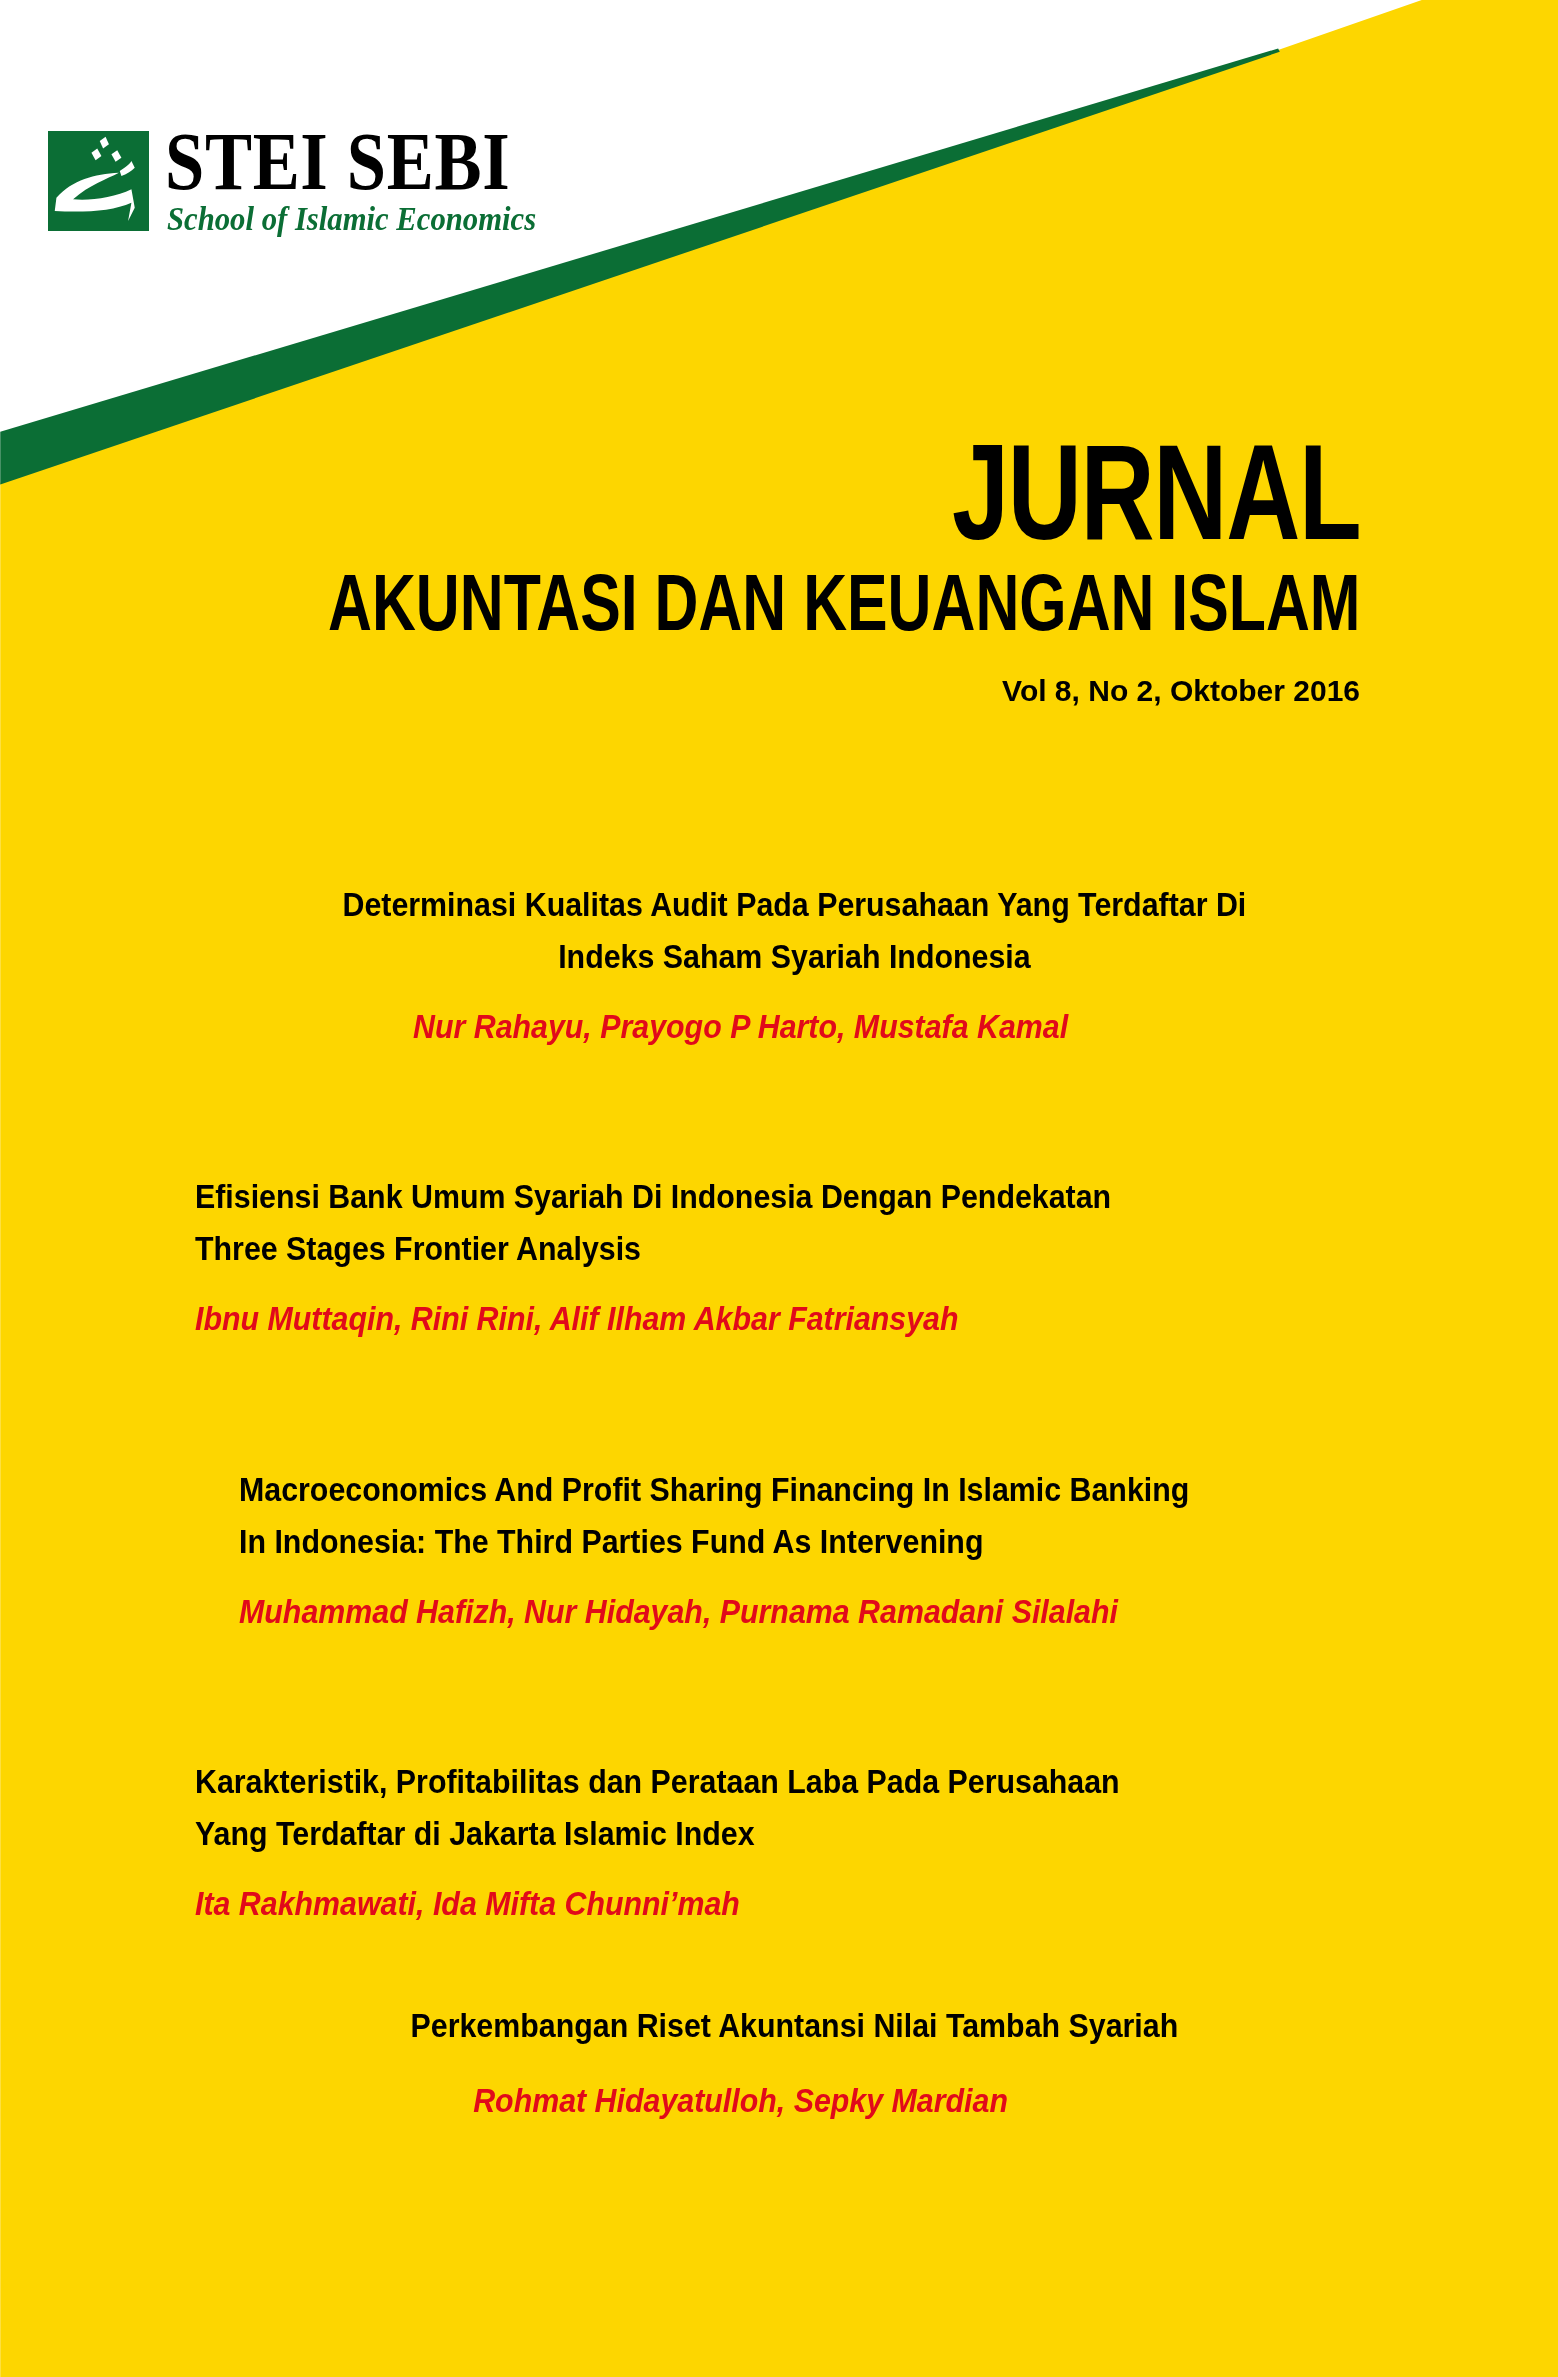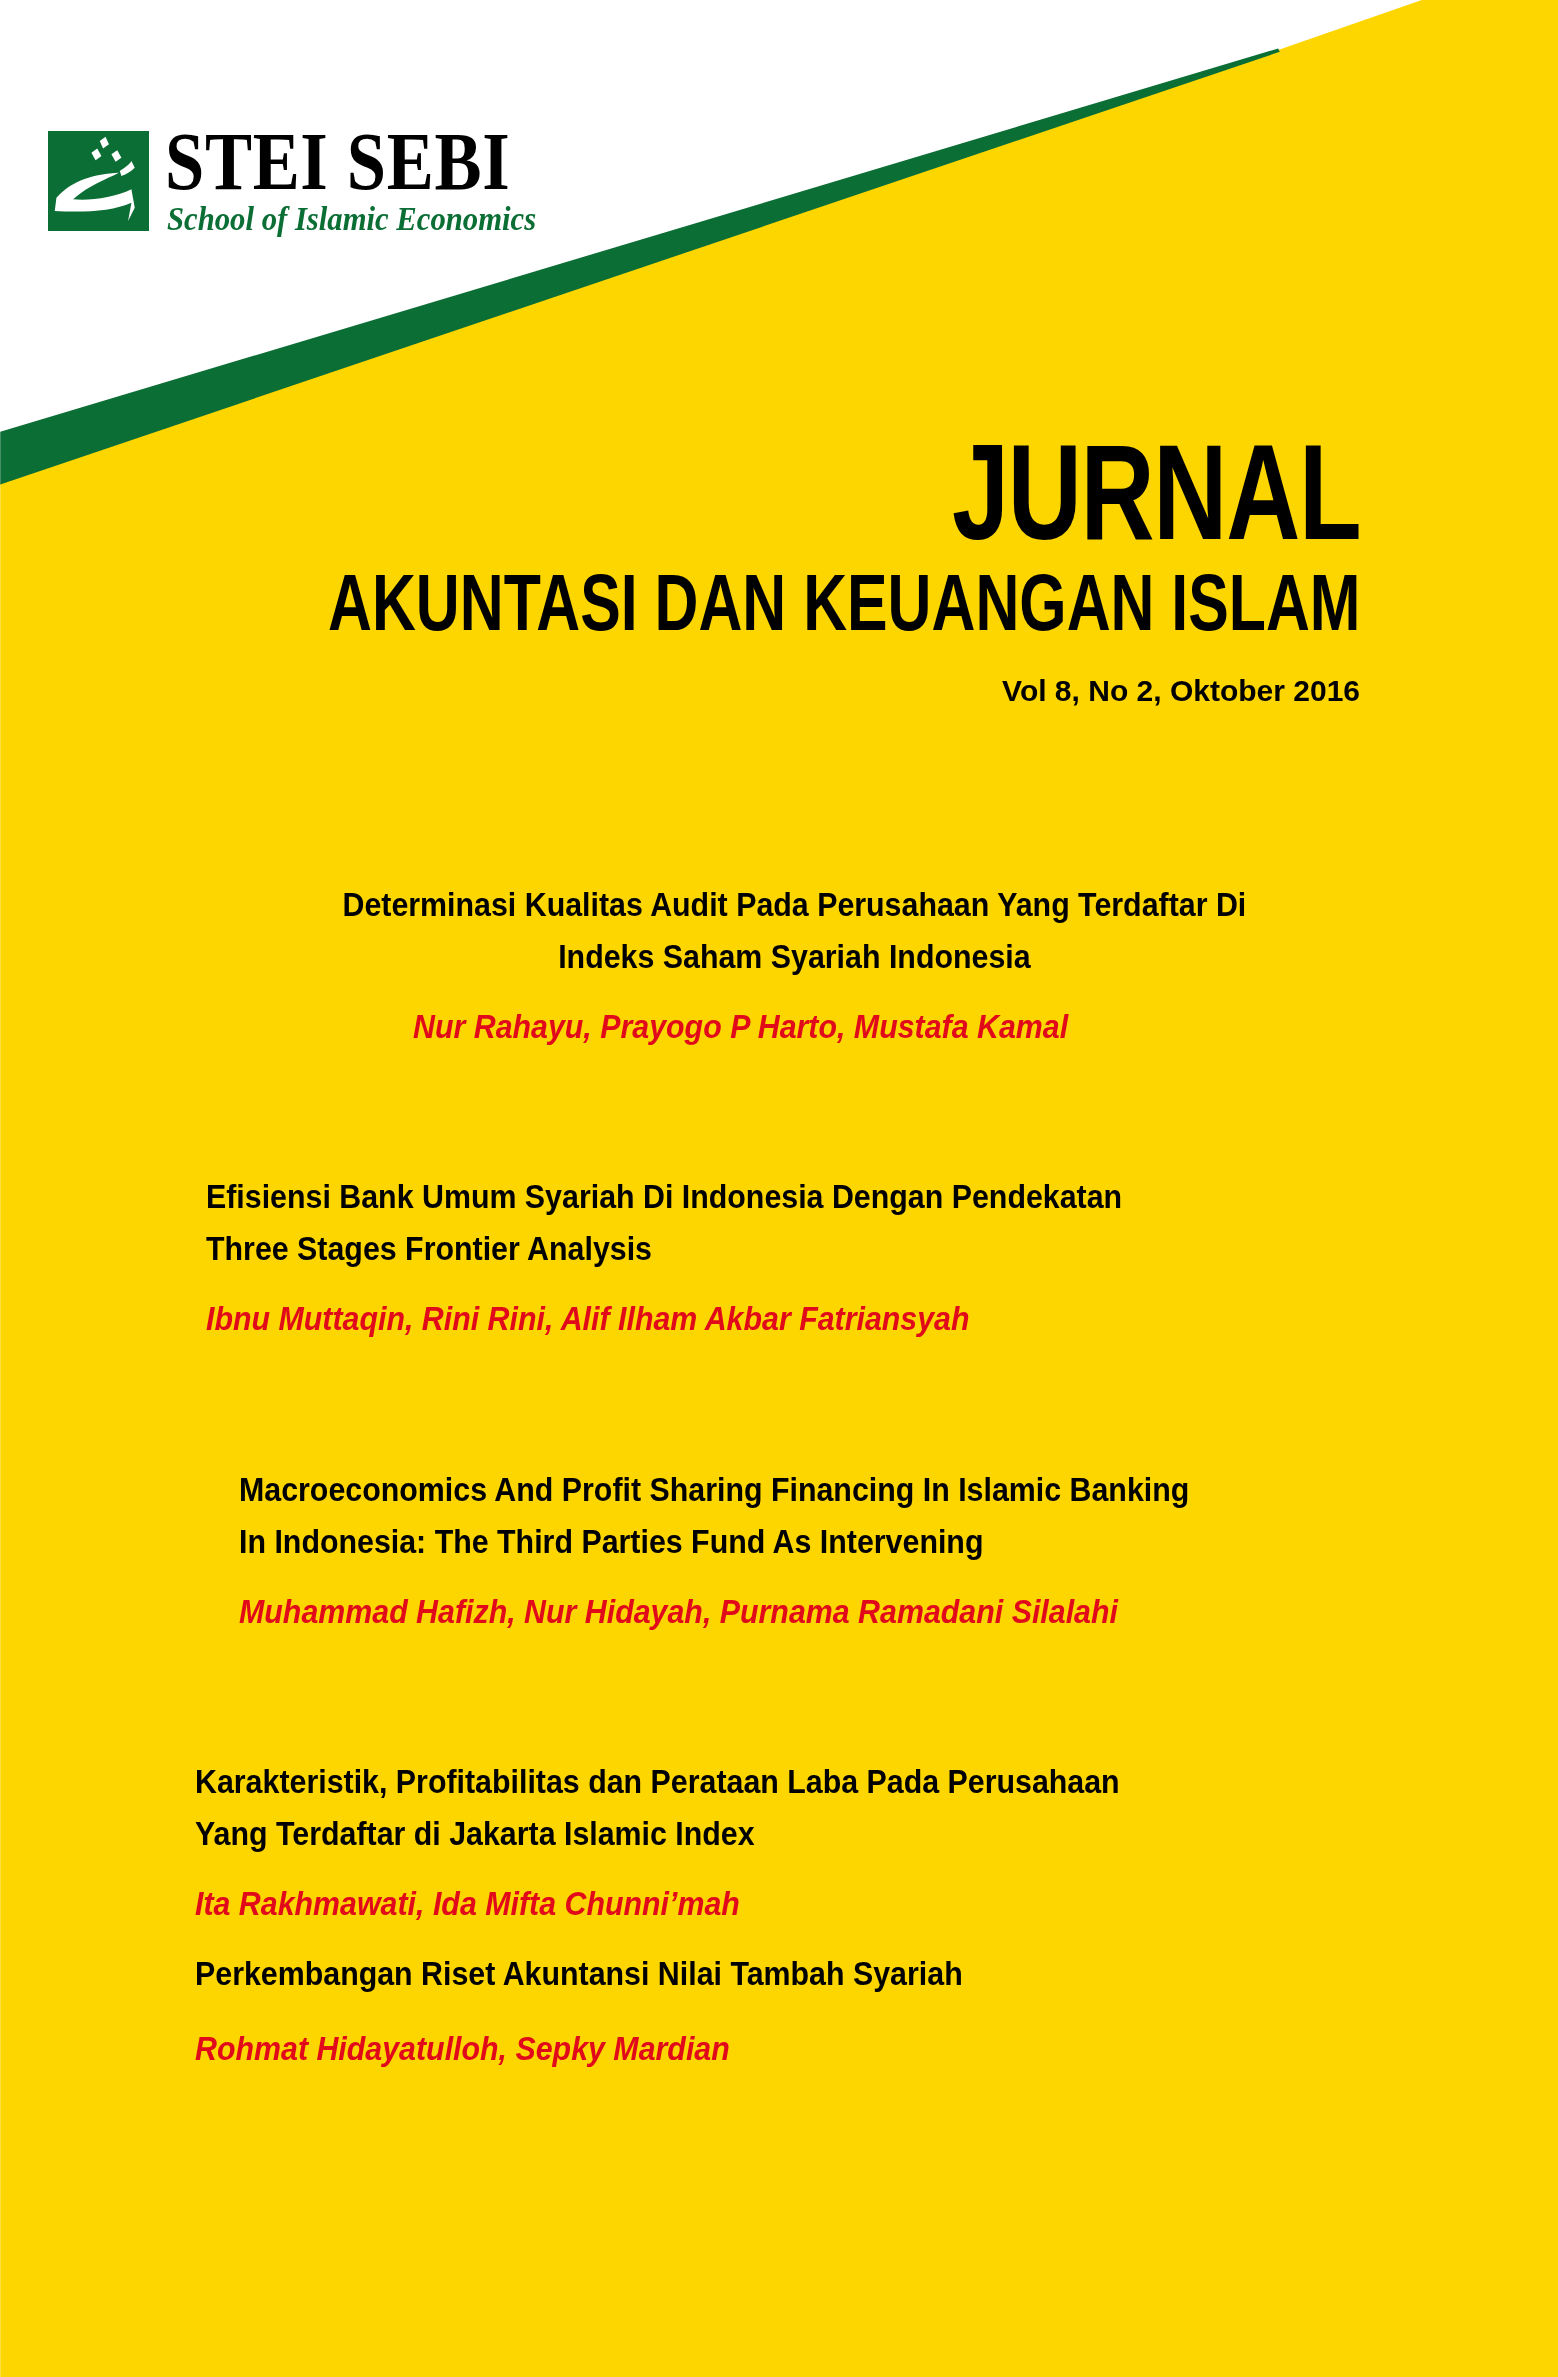--- a/index.html
+++ b/index.html
@@ -65,21 +65,21 @@
 
 <div class="articles">
   <div class="article" style="top:879px;text-align:center;">
     <div class="article-title">
       <span class="line">Determinasi Kualitas Audit Pada Perusahaan Yang Terdaftar Di</span>
       <span class="line">Indeks Saham Syariah Indonesia</span>
     </div>
     <div class="article-authors" style="margin-top:23.4px;">Nur Rahayu, Prayogo P Harto, Mustafa Kamal</div>
   </div>
 
-  <div class="article" style="top:1171px;margin-left:11px;">
+  <div class="article" style="top:1171px;">
     <div class="article-title">
       <span class="line">Efisiensi Bank Umum Syariah Di Indonesia Dengan Pendekatan</span>
       <span class="line">Three Stages Frontier Analysis</span>
     </div>
     <div class="article-authors" style="margin-top:23.4px;">Ibnu Muttaqin, Rini Rini, Alif Ilham Akbar Fatriansyah</div>
   </div>
 
   <div class="article" style="top:1464px;margin-left:44px;">
     <div class="article-title">
       <span class="line">Macroeconomics And Profit Sharing Financing In Islamic Banking</span>
@@ -89,20 +89,20 @@
   </div>
 
   <div class="article" style="top:1756px;">
     <div class="article-title">
       <span class="line">Karakteristik, Profitabilitas dan Perataan Laba Pada Perusahaan</span>
       <span class="line">Yang Terdaftar di Jakarta Islamic Index</span>
     </div>
     <div class="article-authors" style="margin-top:23.4px;">Ita Rakhmawati, Ida Mifta Chunni’mah</div>
   </div>
 
-  <div class="article" style="top:1948px;">
+  <div class="article" style="top:2000px;text-align:center;">
     <div class="article-title">
       <span class="line">Perkembangan Riset Akuntansi Nilai Tambah Syariah</span>
     </div>
     <div class="article-authors" style="margin-top:28px;">Rohmat Hidayatulloh, Sepky Mardian</div>
   </div>
 </div>
 
 
 </body></html>

